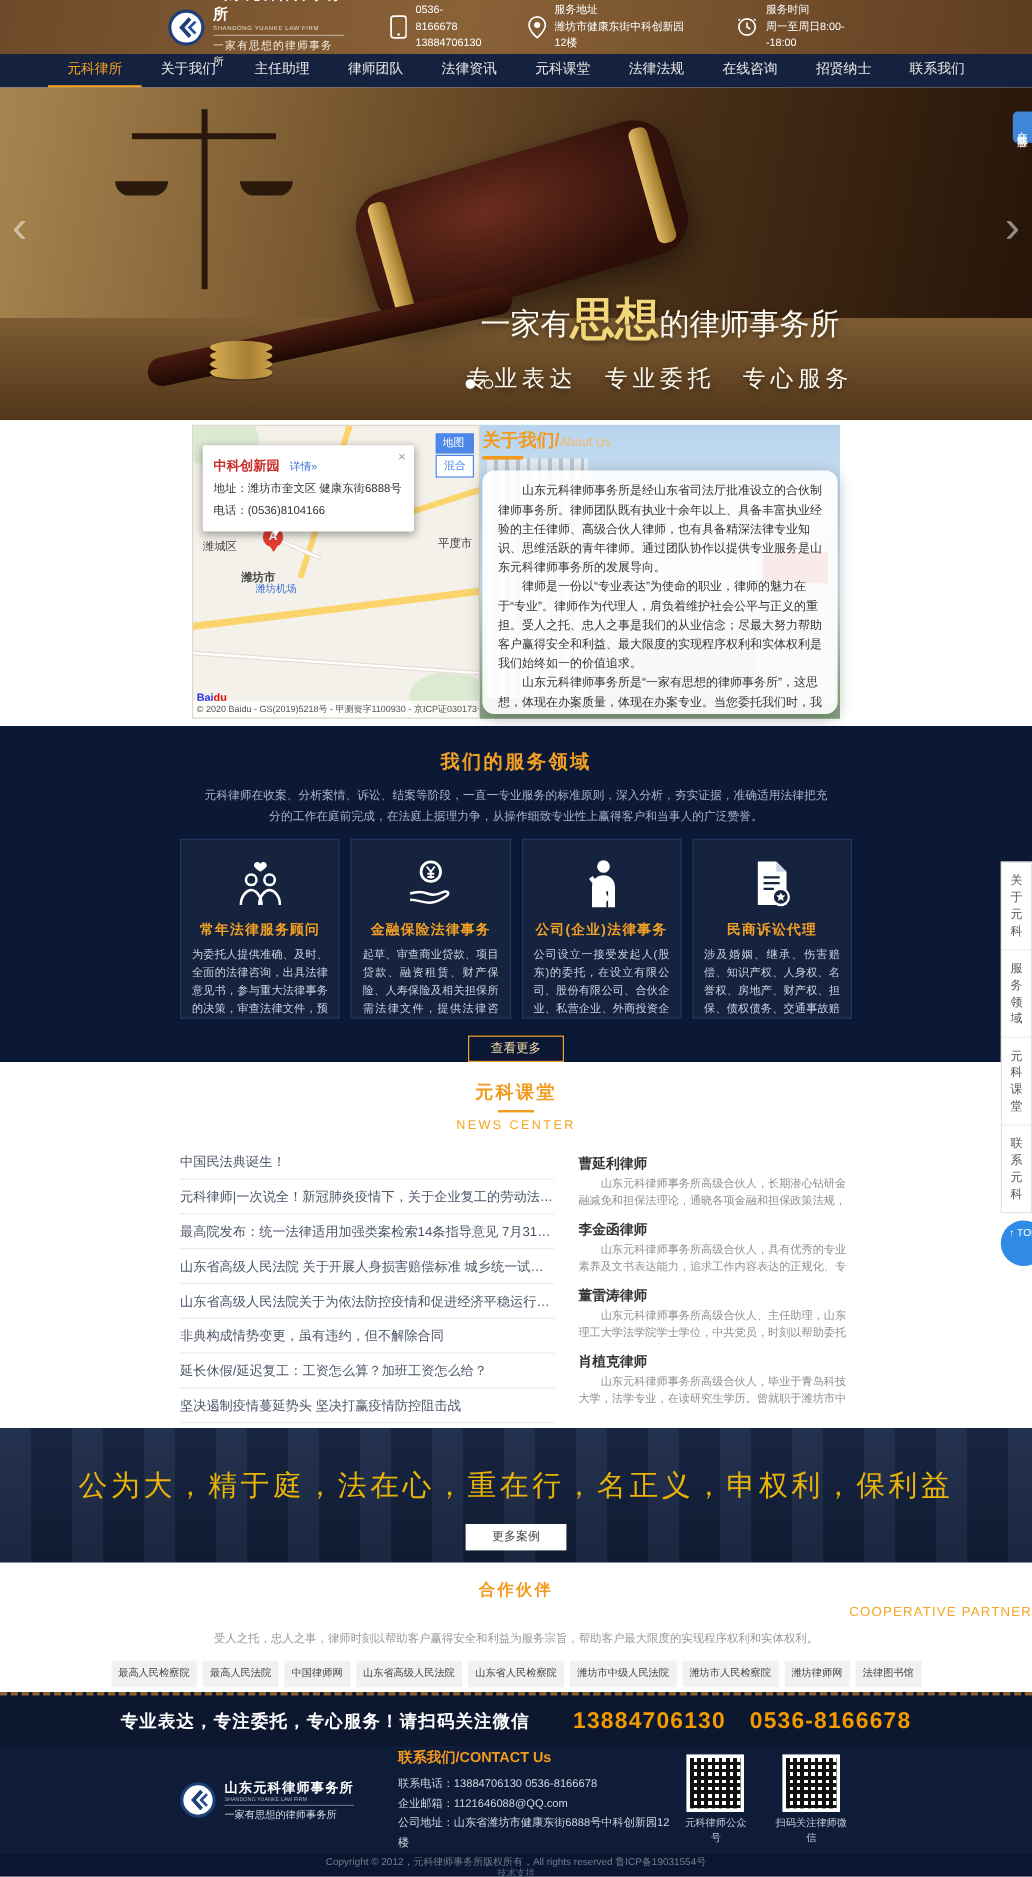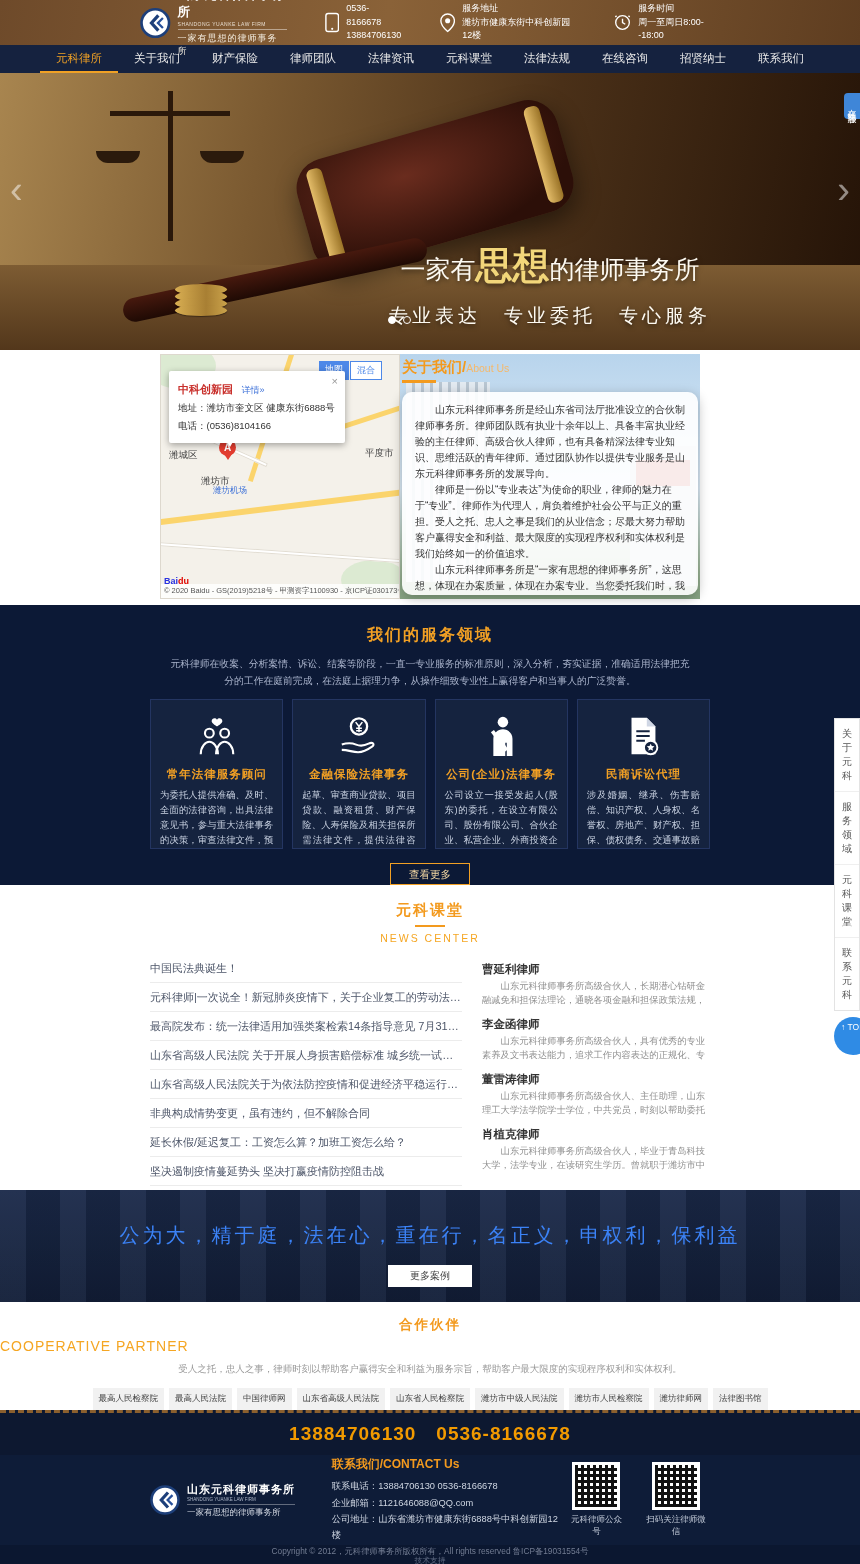--- a/index.html
+++ b/index.html
@@ -67,21 +67,21 @@
          border:1px solid #ddd8ce; overflow:hidden; }
   .road { position:absolute; background:#fbd46c; }
   .road.r1 { left:-20px; top:148px; width:300px; height:6px; transform:rotate(-7deg); }
   .road.r2 { left:110px; top:-20px; width:5px; height:150px; transform:rotate(18deg); }
   .road.r3 { left:-10px; top:196px; width:270px; height:4px; transform:rotate(4deg); background:#fff; border:1px solid #e2ddd2; }
   .road.r4 { left:150px; top:60px; width:120px; height:5px; transform:rotate(-18deg); }
   .road.r5 { left:20px; top:90px; width:90px; height:4px; transform:rotate(24deg); background:#fff; border:1px solid #e2ddd2; }
   .green { position:absolute; border-radius:50%; background:#dcead2; }
   .g1 { left:-15px; top:-12px; width:70px; height:46px; }
   .g2 { left:180px; top:205px; width:66px; height:40px; }
-  .map-btns { position:absolute; top:6px; right:17px; display:flex; gap:1px; }
+  .map-btns { position:absolute; top:6px; right:4px; display:flex; gap:1px;flex-direction:column; }
   .map-btn { background:#4d88e8; color:#fff; font-size:9px; padding:2px 6px; cursor:pointer; }
   .map-btn.alt { background:#fff; color:#4d88e8; border:1px solid #4d88e8;text-align:center; }
   .marker { position:absolute; left:58px; top:84px; width:17px; height:17px; background:#e23c2f; border-radius:50%;
             color:#fff; font-size:10px; font-weight:bold; text-align:center; line-height:17px; }
   .marker::after { content:""; position:absolute; left:5px; top:15px; border:4px solid transparent; border-top:6px solid #e23c2f; }
   .map-label { position:absolute; font-size:9.5px; color:#444; }
   .map-label.blue { color:#3a6fd8; font-size:8.5px; }
   .infowin { position:absolute; left:8px; top:16px; width:176px; background:#fff; padding:8px 9px 10px;
              box-shadow:0 2px 7px rgba(0,0,0,.35); border-radius:2px; }
   .infowin::after { content:""; position:absolute; left:56px; bottom:-9px; border:5px solid transparent; border-top:9px solid #fff; }
@@ -131,28 +131,28 @@
                   white-space:nowrap; overflow:hidden; text-overflow:ellipsis; cursor:pointer; }
   .lawyers { width:228px; margin-left:auto; }
   .lawyer h4 { font-size:11.5px; color:#333; margin:8px 0 3px; }
   .lawyer p { font-size:9.3px; color:#909090; line-height:1.5; text-indent:2em; max-height:29px; overflow:hidden; }
 
   
   .case-banner { height:112px; background:#16233f; position:relative; overflow:hidden; }
   .case-banner .bg { position:absolute; inset:0;
      background:repeating-linear-gradient(90deg, rgba(255,255,255,.04) 0 26px, rgba(0,0,0,.12) 26px 60px),
                 linear-gradient(180deg,#1b2a4a,#121e38); }
-  .case-slogan { position:relative; text-align:center; color:#3b82f6; font-size:20px; letter-spacing:3px; padding-top:32px;font-family:Liberation Mono, monospace; }
+  .case-slogan { position:relative; text-align:center; color:#eab308; font-size:24px; letter-spacing:3px; padding-top:32px;font-family:Liberation Mono, monospace; }
   .case-btn { position:relative; width:84px; margin:16px auto 4px; background:#fff; color:#444;
               font-size:10px; text-align:center; line-height:22px; cursor:pointer; }
 
   
   .partners { height:108px; background:#fff; padding-top:14px; }
   .p-title { text-align:center; color:#f39a1e; font-size:13.5px; font-weight:bold; letter-spacing:2px; }
-  .p-sub { text-align:left; color:#f5a623; font-size:14px; letter-spacing:1px; margin-top:4px; }
+  .p-sub { text-align:right; color:#f5a623; font-size:11px; letter-spacing:1px; margin-top:4px; }
   .p-intro { text-align:center; color:#999; font-size:9.5px; margin-top:9px; }
   .p-row { display:flex; justify-content:center; gap:5px; margin-top:12px; }
   .p-box { background:#f1f1f1; color:#444; font-size:8.5px; padding:5px 6px; white-space:nowrap; cursor:pointer; }
 
   
   .contact-bar { height:45px; background:#0d1830; border-top:3px dashed #8a5f2e;
                  display:flex; align-items:center; justify-content:center; gap:36px; }
   .cb-slogan { color:#fff; font-size:14.5px; font-weight:bold; letter-spacing:1px; }
   .cb-phones { color:#f29a00; font-size:19px; font-weight:bold; letter-spacing:1px; }
 
@@ -237,21 +237,21 @@
       </div>
     </div>
   </div>
 </div>
 
 <div class="navbar">
   <ul class="nav-list">
 
   <li class="active">元科律所</li>
       <li>关于我们</li>
-      <li>财产保险</li>
+      <li>主任助理</li>
       <li>律师团队</li>
       <li>法律资讯</li>
       <li>元科课堂</li>
       <li>法律法规</li>
       <li>在线咨询</li>
       <li>招贤纳士</li>
       <li>联系我们</li>
     </ul>
 </div>
 
@@ -291,21 +291,21 @@
   <div class="wrap">
     <div class="map">
       <div class="green g1"></div>
       <div class="green g2"></div>
       <div class="road r1"></div>
       <div class="road r2"></div>
       <div class="road r3"></div>
       <div class="road r4"></div>
       <div class="road r5"></div>
       <span class="map-label" style="left:8px;top:94px;">潍城区</span>
-      <span class="map-label" style="left:40px;top:120px;font-weight:normal;">潍坊市</span>
+      <span class="map-label" style="left:40px;top:120px;font-weight:bold;">潍坊市</span>
       <span class="map-label" style="left:204px;top:92px;">平度市</span>
       <span class="map-label blue" style="left:52px;top:130px;">潍坊机场</span>
       <div class="marker">A</div>
       <div class="map-btns">
         <span class="map-btn">地图</span>
         <span class="map-btn alt">混合</span>
       </div>
       <div class="infowin">
         <span class="iw-title">中科创新园</span>
         <span class="iw-link">详情»</span>
@@ -455,20 +455,21 @@
       <span class="p-box">山东省高级人民法院</span>
       <span class="p-box">山东省人民检察院</span>
       <span class="p-box">潍坊市中级人民法院</span>
       <span class="p-box">潍坊市人民检察院</span>
       <span class="p-box">潍坊律师网</span>
       <span class="p-box">法律图书馆</span>
     </div>
 </div>
 
 <div class="contact-bar">
+  <span class="cb-slogan">专业表达，专注委托，专心服务！请扫码关注微信</span>
   <span class="cb-phones">13884706130　0536-8166678</span>
 </div>
 
 <div class="footer">
   <div class="wrap">
     <div class="f-logo">
       <svg width="30" height="30" viewBox="0 0 40 40">
         <circle cx="20" cy="20" r="18" fill="#fff"></circle>
         <circle cx="20" cy="20" r="18" fill="none" stroke="#1d3f7a" stroke-width="3.4"></circle>
         <path d="M24 10l-9 10 9 10" stroke="#1d3f7a" stroke-width="4.2" fill="none"></path>

